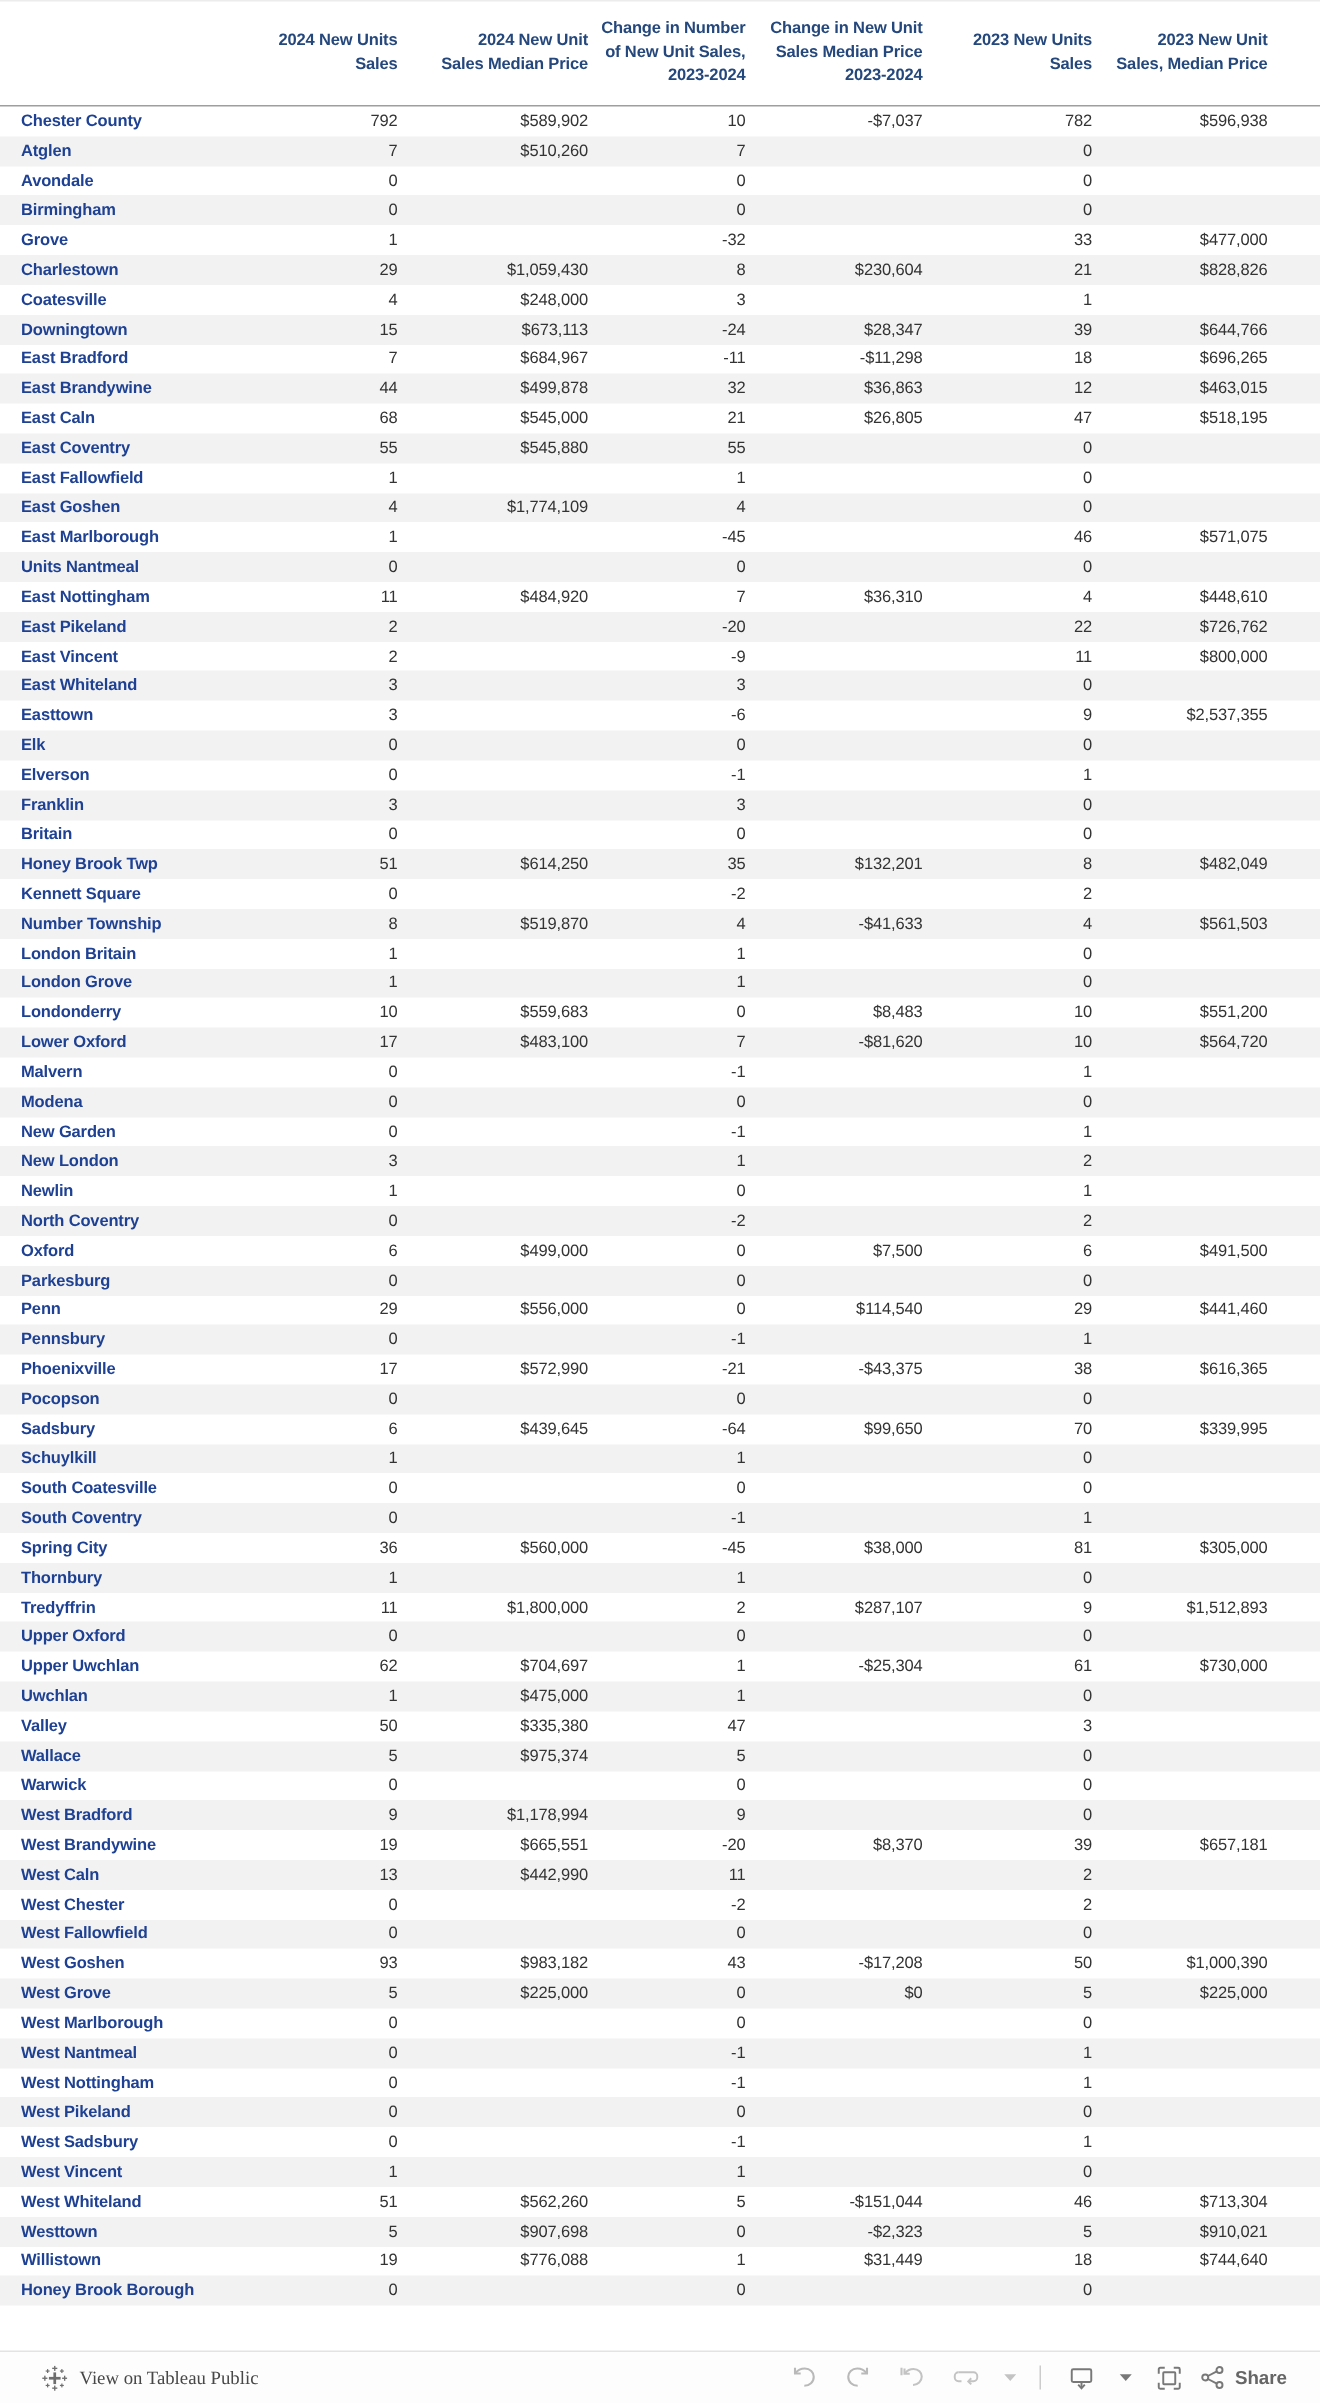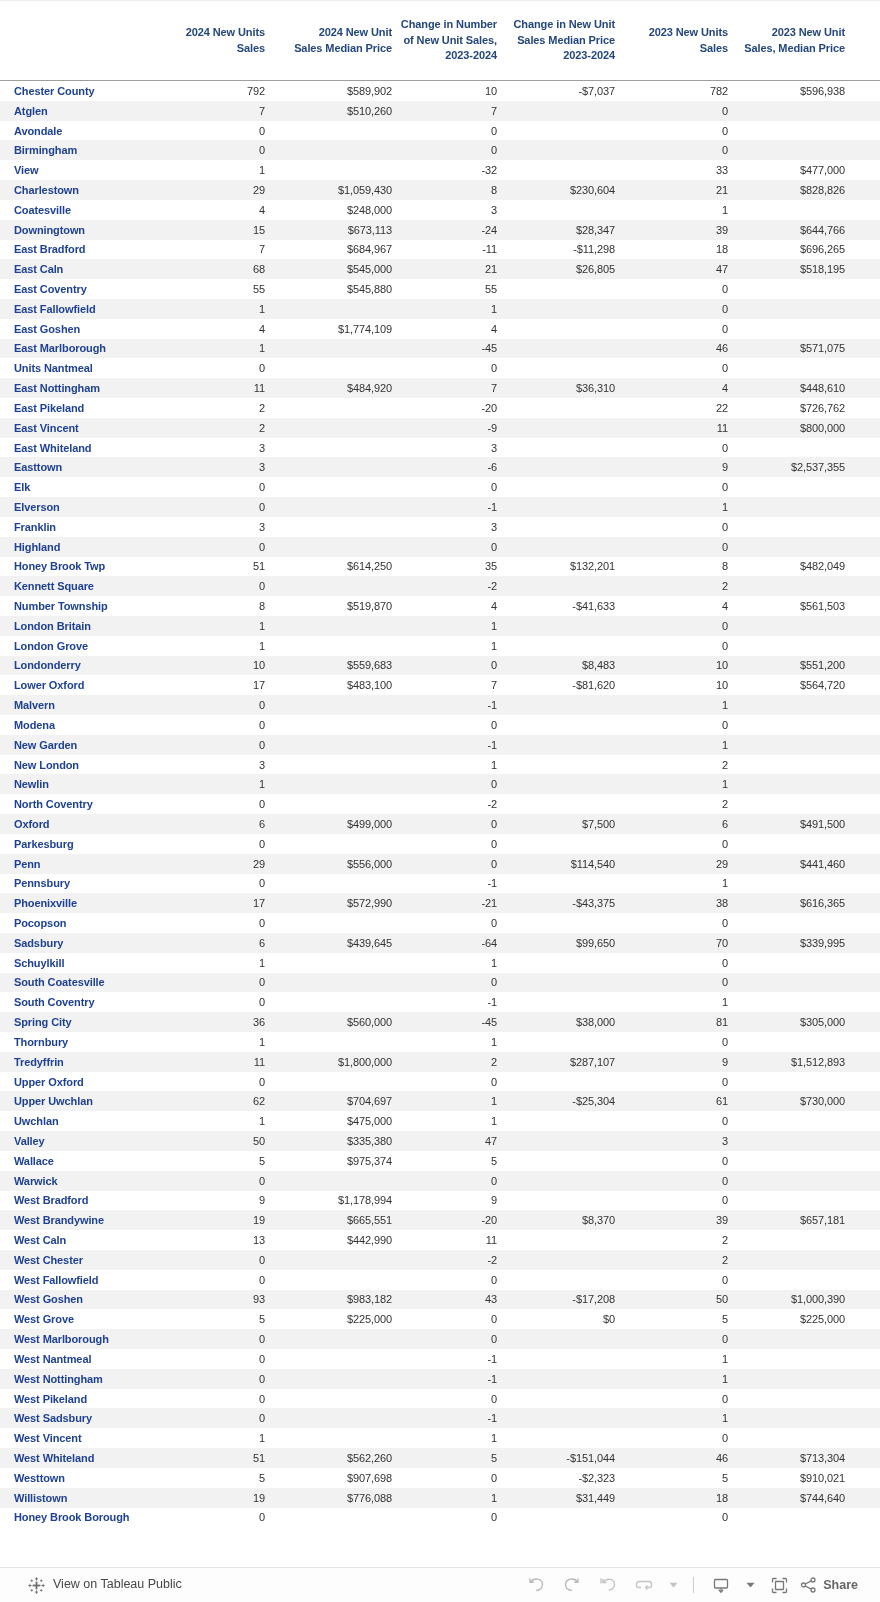--- a/index.html
+++ b/index.html
@@ -10,21 +10,21 @@
 
   :root {
     --cols: 161px 90px 127px 105px 118px 113px 117px;
     --navy:#1e4193;
     --hdr:#24477c;
     --band:#f2f2f2;
   }
 
   .thead {
     display:grid; grid-template-columns: var(--cols);
-    padding:0 35px 0 14px; height:80px; align-items:center;
+    padding:0 35px 0 14px; height:70px; align-items:center;
     border-bottom:1px solid #9e9e9e;
   }
   .th {
     font-size:11px; font-weight:bold; color:var(--hdr);
     text-align:right; white-space:pre-line; line-height:1.45; letter-spacing:-0.1px;
   }
 
   .tbody .row {
     display:grid; grid-template-columns: var(--cols);
     padding:0 35px 0 14px; height:19.82px; align-items:center;
@@ -32,21 +32,21 @@
   .tbody .row:nth-child(even) { background:var(--band); }
   .cell { font-size:11px; color:#333333; text-align:right; letter-spacing:-0.1px; white-space:nowrap; }
   .cell.name { text-align:left; font-weight:bold; color:var(--navy); }
 
   .toolbar {
     flex:0 0 35px; height:35px;
     border-top:1px solid #e3e3e3; background:#fdfdfd;
     display:flex; align-items:center; justify-content:space-between;
     padding:0 22px 0 28px;
   }
-  .tb-left { display:flex; gap:8px; cursor:pointer; }
+  .tb-left { display:flex; align-items:center; gap:8px; cursor:pointer;font-family:Liberation Serif, serif; }
   .tb-left span { font-size:12.5px; color:#474747; }
   .tb-right { display:flex; align-items:center; gap:6px; }
   .tb-btn { display:flex; align-items:center; justify-content:center; width:30px; height:24px; cursor:pointer; }
   .tb-btn.narrow { width:16px; }
   .tb-sep { width:1px; height:16px; background:#cccccc; margin:0 6px; }
   .tb-share { display:flex; align-items:center; gap:6px; cursor:pointer; }
   .tb-share span { font-size:12.5px; color:#666666; font-weight:bold; }
   svg { display:block; }
 </style>
 </head>
@@ -105,21 +105,21 @@
     <div class="cell name">Birmingham</div>
     <div class="cell">0</div>
     <div class="cell"></div>
     <div class="cell">0</div>
     <div class="cell"></div>
     <div class="cell">0</div>
     <div class="cell"></div>
   </div>
 
   <div class="row">
-    <div class="cell name">View</div>
+    <div class="cell name">Grove</div>
     <div class="cell">1</div>
     <div class="cell"></div>
     <div class="cell">-32</div>
     <div class="cell"></div>
     <div class="cell">33</div>
     <div class="cell">$477,000</div>
   </div>
 
   <div class="row">
     <div class="cell name">Charlestown</div>
@@ -154,20 +154,29 @@
   <div class="row">
     <div class="cell name">East Bradford</div>
     <div class="cell">7</div>
     <div class="cell">$684,967</div>
     <div class="cell">-11</div>
     <div class="cell">-$11,298</div>
     <div class="cell">18</div>
     <div class="cell">$696,265</div>
   </div>
 
+  <div class="row">
+    <div class="cell name">East Brandywine</div>
+    <div class="cell">44</div>
+    <div class="cell">$499,878</div>
+    <div class="cell">32</div>
+    <div class="cell">$36,863</div>
+    <div class="cell">12</div>
+    <div class="cell">$463,015</div>
+  </div>
 
   <div class="row">
     <div class="cell name">East Caln</div>
     <div class="cell">68</div>
     <div class="cell">$545,000</div>
     <div class="cell">21</div>
     <div class="cell">$26,805</div>
     <div class="cell">47</div>
     <div class="cell">$518,195</div>
   </div>
@@ -296,21 +305,21 @@
     <div class="cell name">Franklin</div>
     <div class="cell">3</div>
     <div class="cell"></div>
     <div class="cell">3</div>
     <div class="cell"></div>
     <div class="cell">0</div>
     <div class="cell"></div>
   </div>
 
   <div class="row">
-    <div class="cell name">Highland</div>
+    <div class="cell name">Britain</div>
     <div class="cell">0</div>
     <div class="cell"></div>
     <div class="cell">0</div>
     <div class="cell"></div>
     <div class="cell">0</div>
     <div class="cell"></div>
   </div>
 
   <div class="row">
     <div class="cell name">Honey Brook Twp</div>

